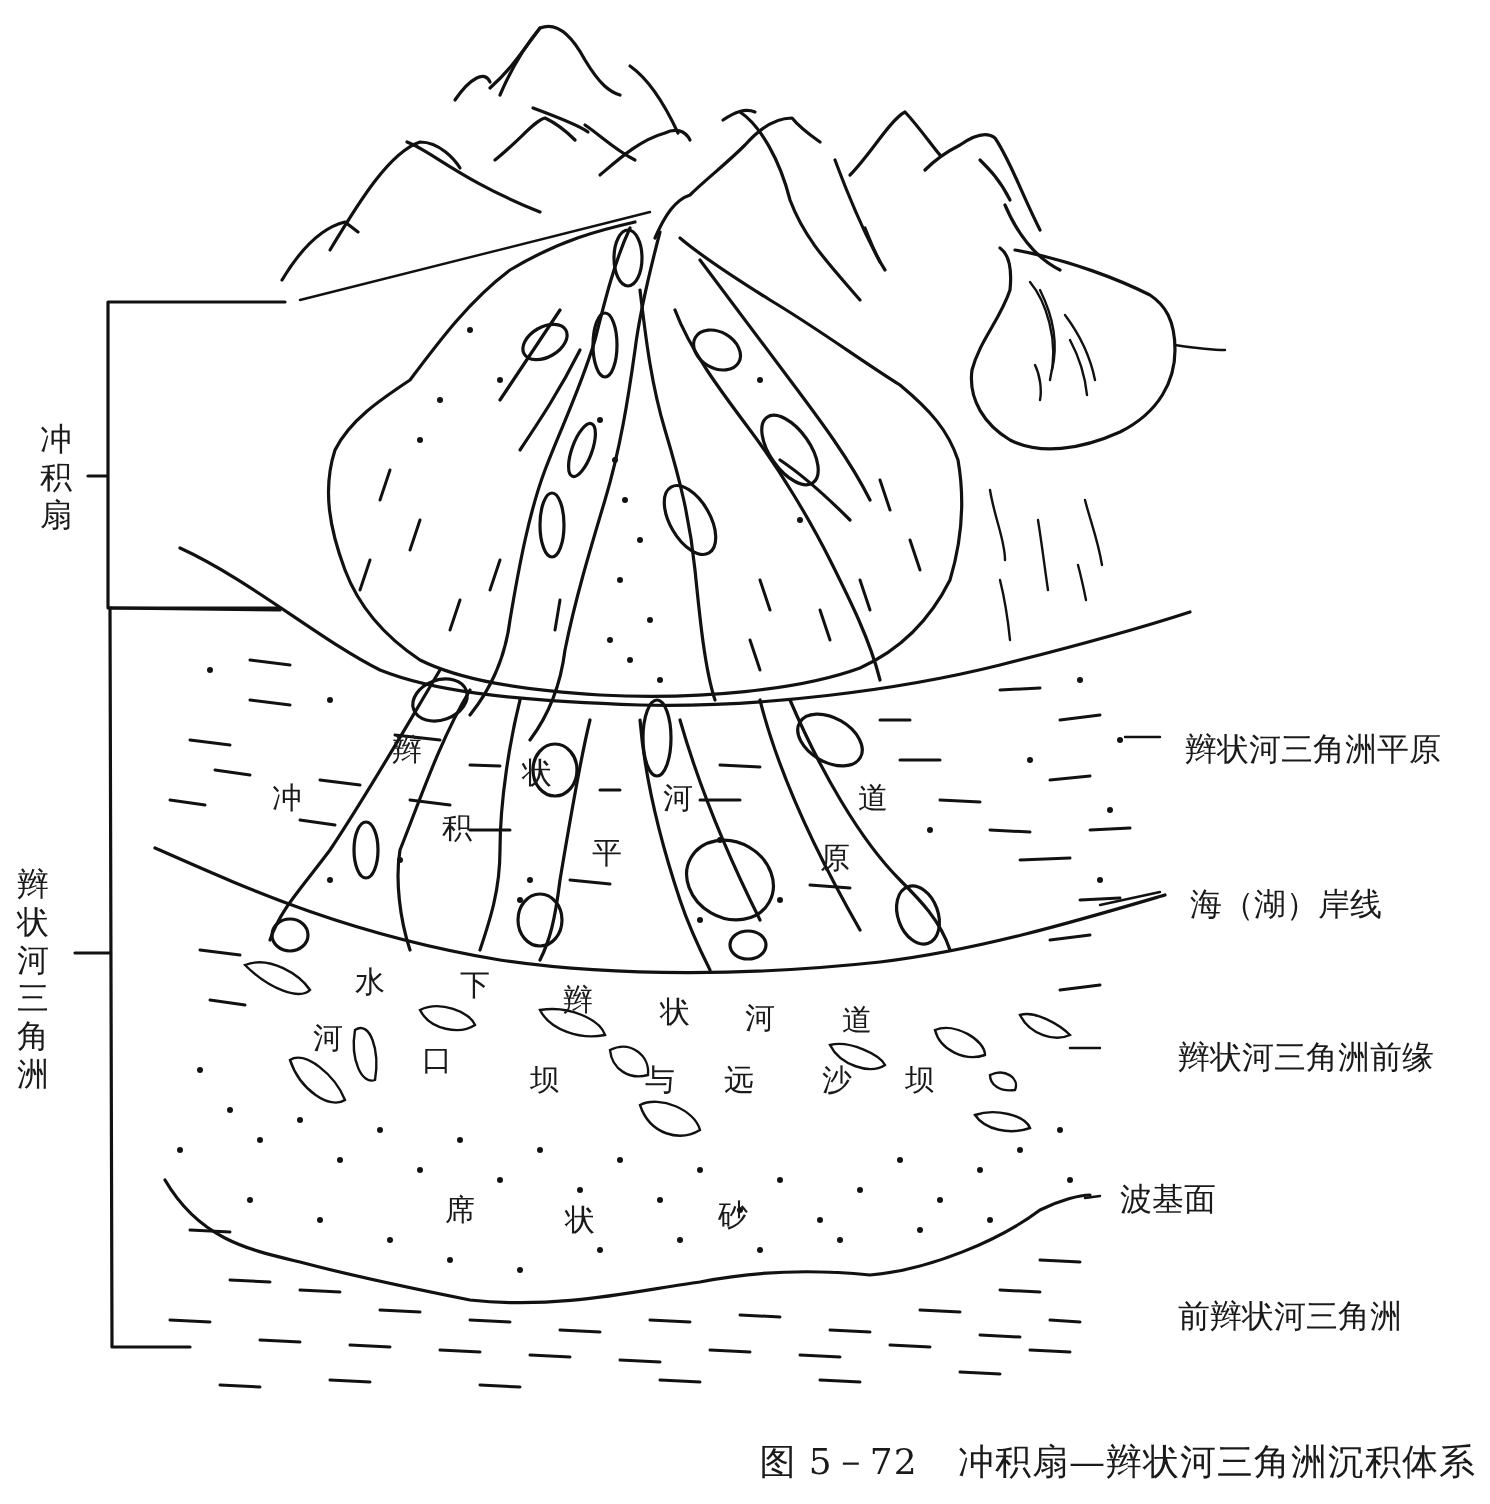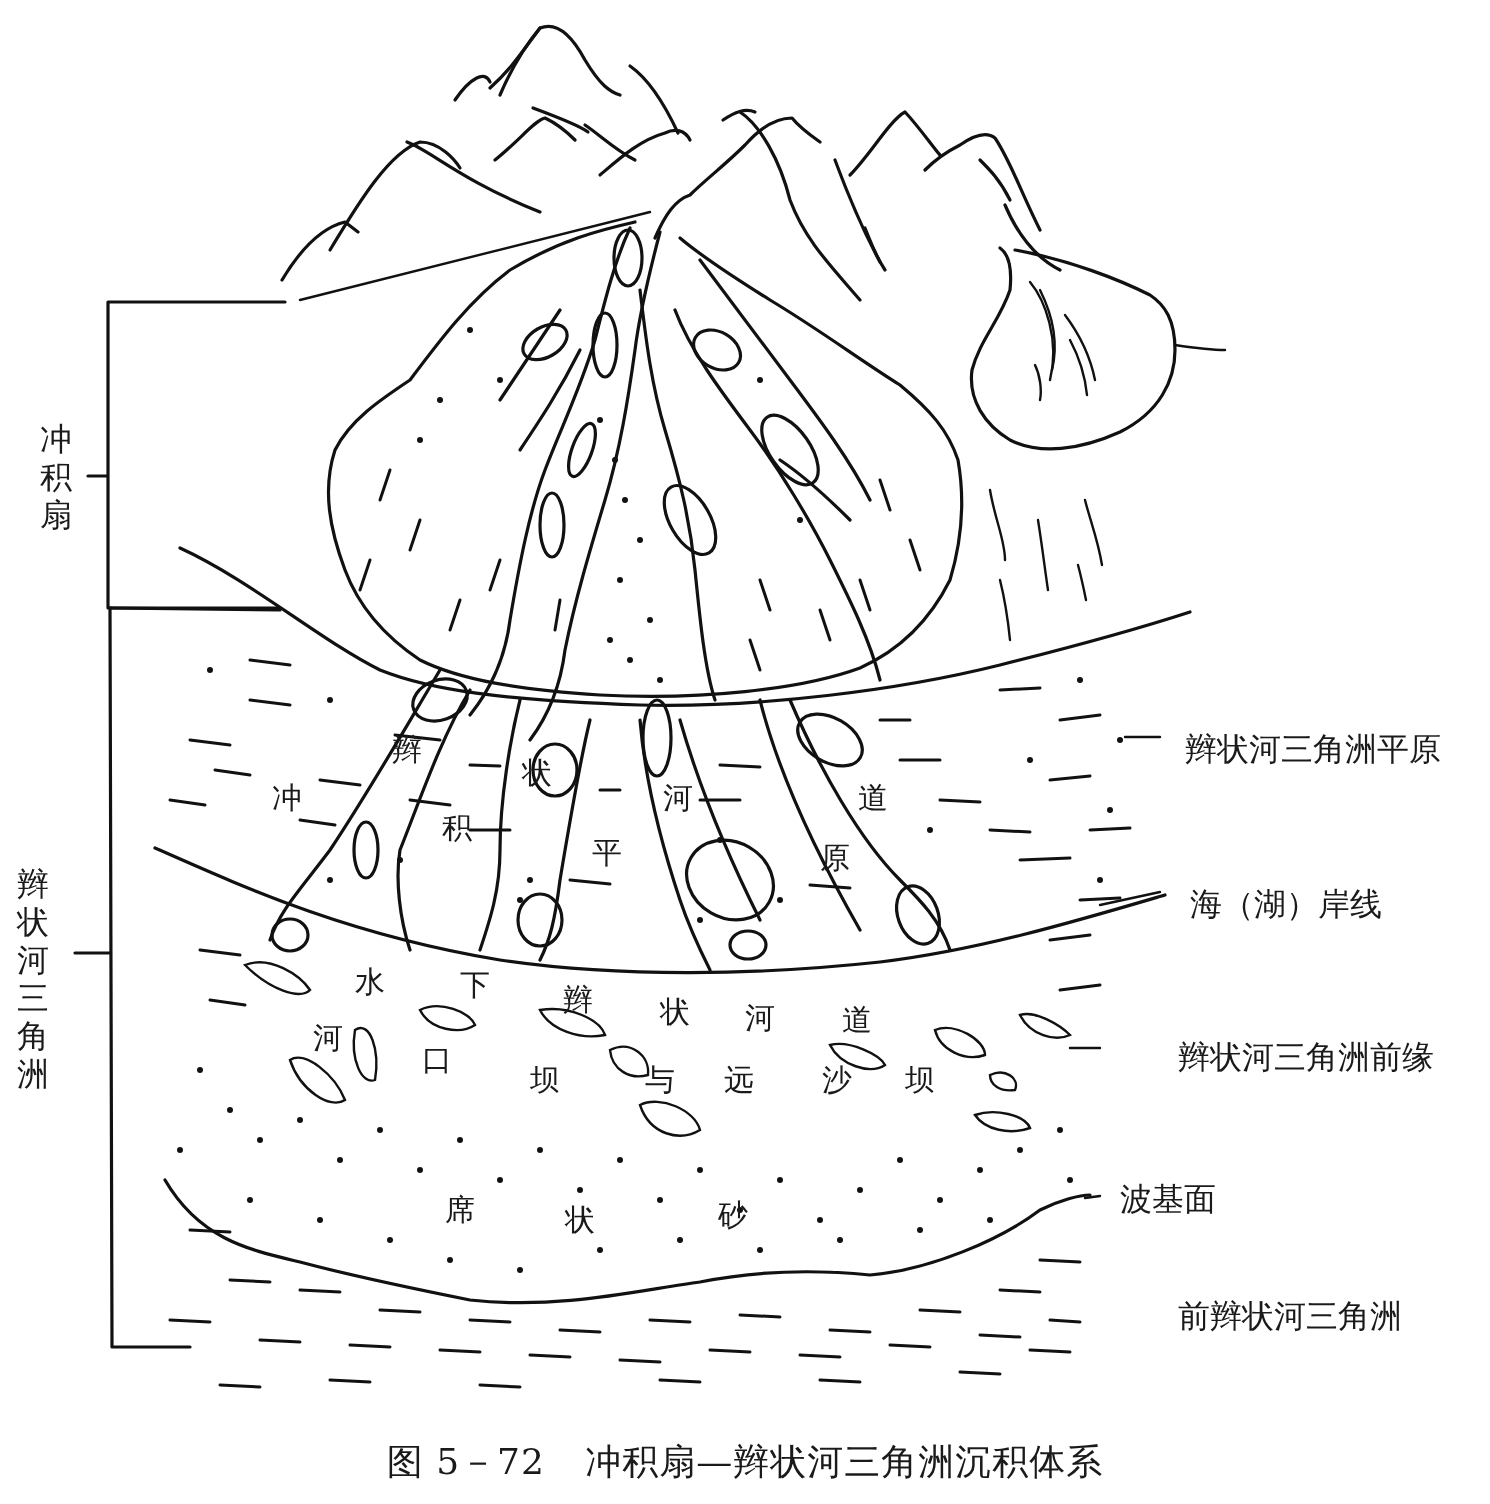--- a/index.html
+++ b/index.html
@@ -6,21 +6,21 @@
   body { width: 1490px; height: 1504px; position: relative; overflow: hidden;
          font-family: "DejaVu Serif", "Liberation Serif", serif; color: #1a1a1a; }
   #figure { position: absolute; left: 0; top: 0; width: 1490px; height: 1504px; }
   svg text { font-family: "DejaVu Sans", "Liberation Sans", sans-serif; fill: #1a1a1a; }
   .ln { fill: none; stroke: #111; stroke-width: 3.2; stroke-linecap: round; stroke-linejoin: round; }
   .ln2 { fill: none; stroke: #111; stroke-width: 2.4; stroke-linecap: round; }
   .dash { stroke: #111; stroke-width: 3; stroke-linecap: round; }
   .vlabel { font-size: 32px; }
   .rlabel { font-size: 32px; }
   .ilabel { font-size: 30px; }
-  .caption { position: absolute; left: 0; top: 1438px; width: 1490px; text-align: center;
+  .caption { position: absolute; left: 0; top: 1438px; width: 1490px; text-align: right;
              font-family: "DejaVu Serif", "Liberation Serif", serif; font-size: 36px; letter-spacing: 1px; }
   .caption span { margin: 0 14px; }
 </style>
 </head>
 <body>
 
 <div id="figure">
 <svg width="1490" height="1430" viewBox="0 0 1490 1430" xmlns="http://www.w3.org/2000/svg">
 
   <g>

